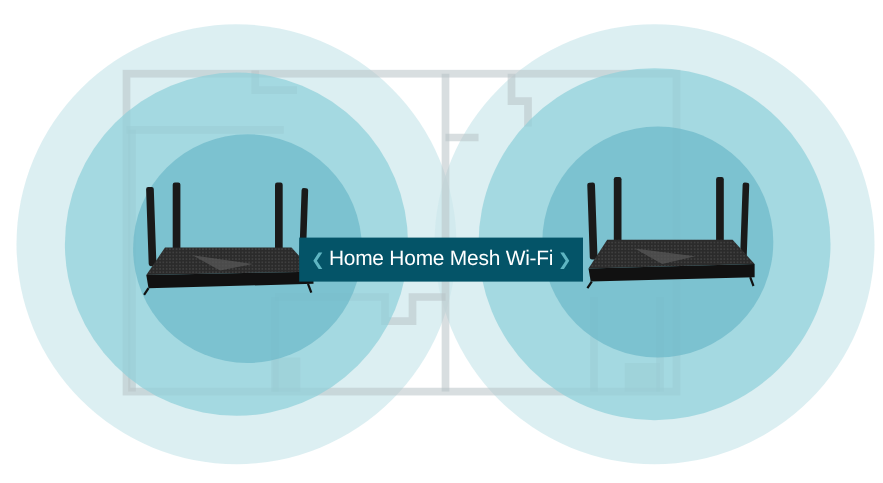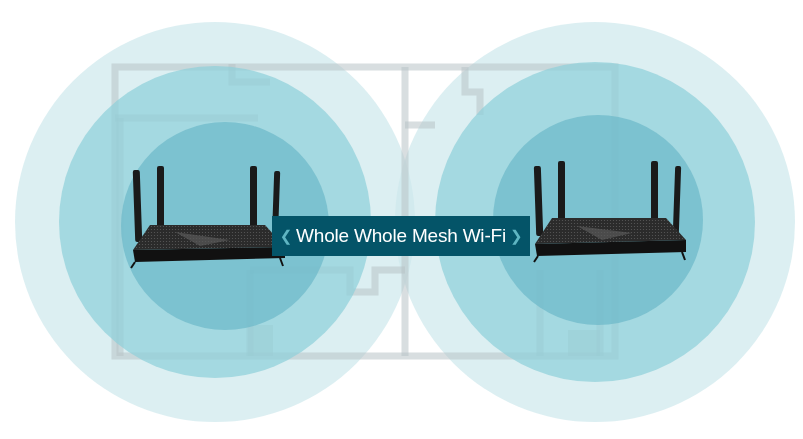--- a/index.html
+++ b/index.html
@@ -83,16 +83,16 @@
 
     <defs>
       <pattern id="dots" width="3" height="3" patternUnits="userSpaceOnUse">
         <circle cx="1.5" cy="1.5" r="0.6" fill="#777"></circle>
       </pattern>
     </defs>
   </svg>
 
   <div class="banner">
     <span class="chev">❮</span>
-    <span class="label">Whole Whole Mesh Wi-Fi</span>
+    <span class="label">Home Home Mesh Wi-Fi</span>
     <span class="chev">❯</span>
   </div>
 </div>
 
 </body></html>

